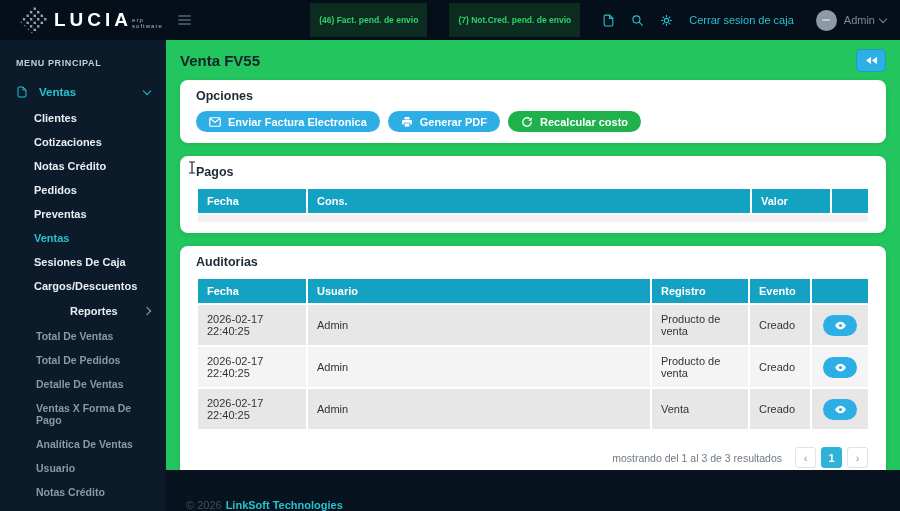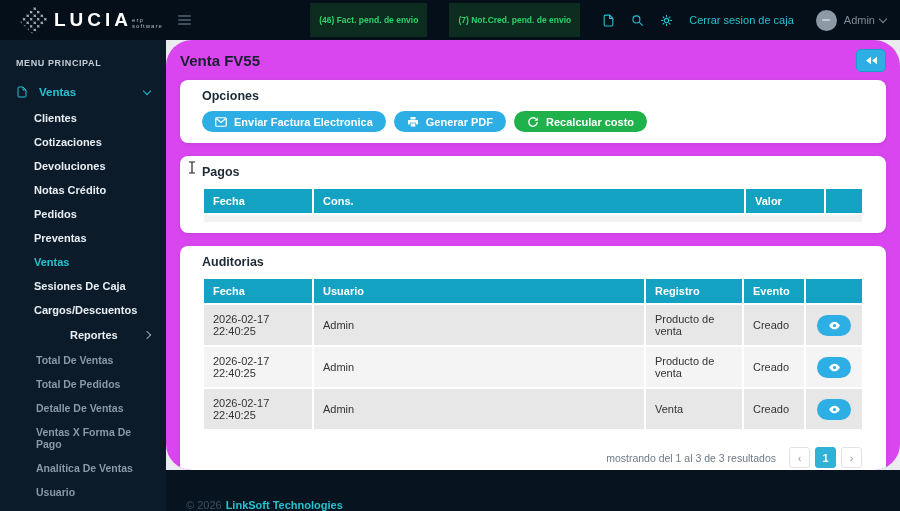--- a/index.html
+++ b/index.html
@@ -53,31 +53,31 @@
   .side-parent { display:flex; align-items:center; padding:8px 16px; color:#25c2cf; font-size:11.5px; font-weight:bold; cursor:pointer; }
   .side-parent .ico { display:flex; margin-right:11px; }
   .side-parent .chev { margin-left:auto; width:6px; height:6px; border-right:1.5px solid #25c2cf; border-bottom:1.5px solid #25c2cf; transform:rotate(45deg); margin-top:-2px; }
   .side-item { padding:6px 16px 6px 34px; font-size:11px; font-weight:bold; color:#e9eef3; line-height:12px; cursor:pointer; }
   .side-item.active { color:#25c2cf; }
   .side-reportes { display:flex; align-items:center; padding:7px 16px 7px 34px; font-size:11px; font-weight:bold; color:#e9eef3; cursor:pointer;margin-left:36px; }
   .side-reportes .chev { margin-left:auto; width:6px; height:6px; border-right:1.5px solid #9aa6b1; border-bottom:1.5px solid #9aa6b1; transform:rotate(-45deg); }
   .side-sub { padding:6px 12px 6px 36px; font-size:10.5px; font-weight:bold; color:#8b98a5; line-height:12px; cursor:pointer; }
 
   
-  .main { position:absolute; left:166px; top:40px; right:0; bottom:41px; background:#d946ef; overflow:hidden;border-radius:26px; }
+  .main { position:absolute; left:166px; top:40px; right:0; bottom:41px; background:#22c55e; overflow:hidden; }
   .page-head { display:flex; align-items:center; justify-content:space-between; padding:9px 14px 8px; }
   .page-title { font-size:15px; font-weight:bold; color:#16212c; }
   .collapse-btn {
     width:30px; height:23px; background:#2dafe6; border:1px solid #17a0c6; border-radius:5px;
     display:flex; align-items:center; justify-content:center; cursor:pointer;
   }
 
   .card {
     margin:0 14px 13px; background:#fff; border-radius:8px;
-    box-shadow:0 1px 4px rgba(0,0,0,.10); padding:9px 22px; position:relative;
+    box-shadow:0 1px 4px rgba(0,0,0,.10); padding:9px 16px; position:relative;
   }
   .card-title { font-size:12.5px; font-weight:bold; color:#1d2a36; margin-bottom:8px; }
 
   .btn-row { display:flex; gap:8px; padding-bottom:2px; }
   .pill {
     height:21px; border-radius:13px; color:#fff; font-size:11px; font-weight:bold;
     display:inline-flex; align-items:center; gap:7px; padding:0 13px; border:none; cursor:pointer;
     font-family:"Liberation Sans", sans-serif;
   }
   .pill.blue { background:#2dafe6; }
@@ -168,21 +168,20 @@
           <path d="M6 2h8l6 6v12a2 2 0 0 1-2 2H6a2 2 0 0 1-2-2V4a2 2 0 0 1 2-2z" fill="none" stroke="currentColor" stroke-width="2"></path>
           <path d="M14 2v6h6" fill="none" stroke="currentColor" stroke-width="2"></path>
         </svg>
     </span>
     <span>Ventas</span>
     <span class="chev"></span>
   </div>
 
   <div class="side-item">Clientes</div>
   <div class="side-item">Cotizaciones</div>
-  <div class="side-item">Devoluciones</div>
   <div class="side-item">Notas Crédito</div>
   <div class="side-item">Pedidos</div>
   <div class="side-item">Preventas</div>
   <div class="side-item active">Ventas</div>
   <div class="side-item">Sesiones De Caja</div>
   <div class="side-item">Cargos/Descuentos</div>
 
   <div class="side-reportes">
     <span>Reportes</span>
     <span class="chev"></span>

